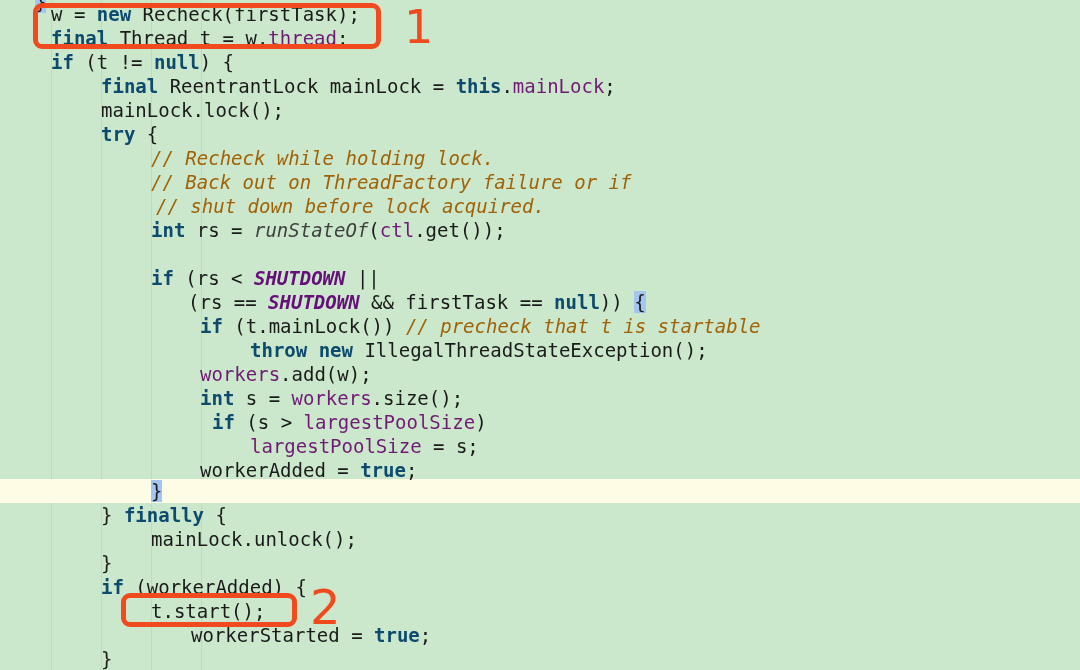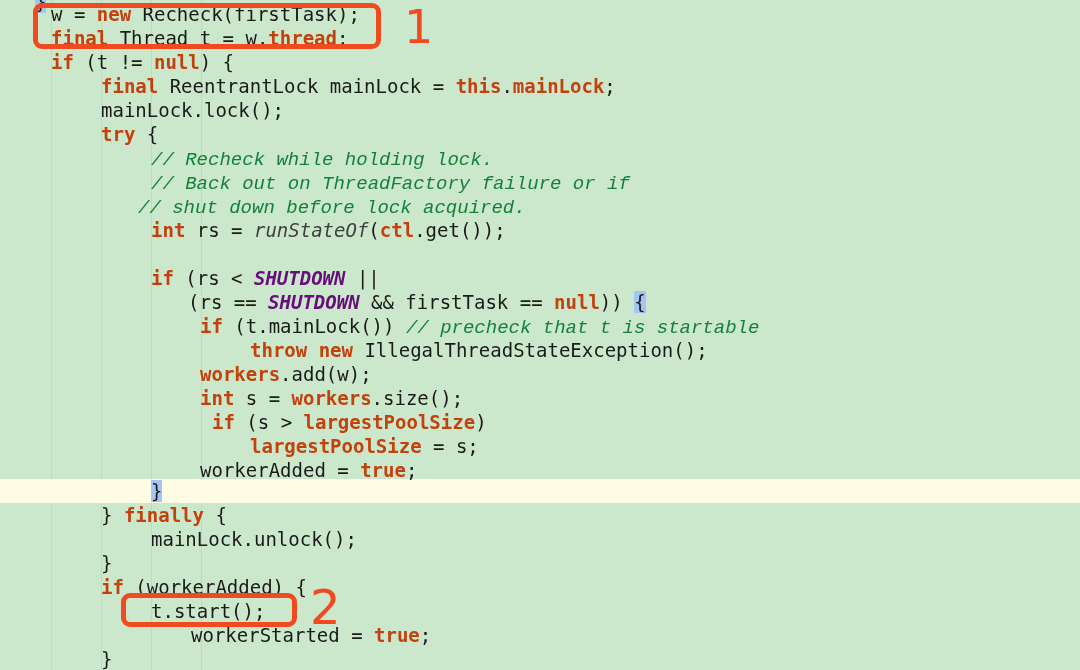--- a/index.html
+++ b/index.html
@@ -55,25 +55,25 @@
     left: 0;
     height: 24px;
     line-height: 24px;
     white-space: pre;
     font-size: 19px;
     letter-spacing: 0px;
     color: #1a1a1a;
   }
 
   
-  .kw   { color: #c2410c; font-weight: bold; margin-top: 40px; }
-  .fld  { color: #c2410c; font-weight: bold; }
+  .kw   { color: #0c4a6e; font-weight: bold; margin-top: 40px; }
+  .fld  { color: #701a75; font-weight: normal; }
   .sfld { color: #660e7a; font-weight: bold; font-style: italic; }
   .mth  { color: #404040; font-style: italic; }
-  .cmt  { color: #15803d; font-style: italic; font-family: Liberation Mono, monospace; }
+  .cmt  { color: #a16207; font-style: italic; }
   .plain{ color: #1a1a1a; }
   .brace-match {
     background: #a3c5f0;
     color: #1a1a1a;
   }
 
   
   .anno-layer {
     position: absolute;
     left: 0; top: 0;
@@ -109,21 +109,21 @@
   <div class="code-layer" id="code-layer">
       <div class="line" style="top: -10px; left: 35px;"><span class="brace-match">}</span></div>
       <div class="line" style="top: 2px; left: 51px;"><span class="plain">w = </span><span class="kw">new</span><span class="plain"> Recheck(firstTask);</span></div>
       <div class="line" style="top: 26px; left: 51px;"><span class="kw">final</span><span class="plain"> Thread t = w.</span><span class="fld">thread</span><span class="plain">;</span></div>
       <div class="line" style="top: 50px; left: 51px;"><span class="kw">if</span><span class="plain"> (t != </span><span class="kw">null</span><span class="plain">) {</span></div>
       <div class="line" style="top: 98px; left: 101px;"><span class="plain">mainLock.lock();</span></div>
       <div class="line" style="top: 74px; left: 101px;"><span class="kw">final</span><span class="plain"> ReentrantLock mainLock = </span><span class="kw">this</span><span class="plain">.</span><span class="fld">mainLock</span><span class="plain">;</span></div>
       <div class="line" style="top: 122px; left: 101px;"><span class="kw">try</span><span class="plain"> {</span></div>
       <div class="line" style="top: 146px; left: 151px;"><span class="cmt">// Recheck while holding lock.</span></div>
       <div class="line" style="top: 170px; left: 151px;"><span class="cmt">// Back out on ThreadFactory failure or if</span></div>
-      <div class="line" style="top: 194px; left: 138px;"><span class="cmt">// shut down before lock acquired.</span></div>
+      <div class="line" style="top: 194px; left: 156px;"><span class="cmt">// shut down before lock acquired.</span></div>
       <div class="line" style="top: 218px; left: 151px;"><span class="kw">int</span><span class="plain"> rs = </span><span class="mth">runStateOf</span><span class="plain">(</span><span class="fld">ctl</span><span class="plain">.get());</span></div>
       <div class="line" style="top: 242px; left: 151px;"></div>
       <div class="line" style="top: 266px; left: 151px;"><span class="kw">if</span><span class="plain"> (rs &lt; </span><span class="sfld">SHUTDOWN</span><span class="plain"> ||</span></div>
       <div class="line" style="top: 290px; left: 188px;"><span class="plain">(rs == </span><span class="sfld">SHUTDOWN</span><span class="plain"> &amp;&amp; firstTask == </span><span class="kw">null</span><span class="plain">)) </span><span class="brace-match">{</span></div>
       <div class="line" style="top: 314px; left: 200px;"><span class="kw">if</span><span class="plain"> (t.mainLock()) </span><span class="cmt">// precheck that t is startable</span></div>
       <div class="line" style="top: 338px; left: 250px;"><span class="kw">throw</span><span class="plain"> </span><span class="kw">new</span><span class="plain"> IllegalThreadStateException();</span></div>
       <div class="line" style="top: 362px; left: 200px;"><span class="fld">workers</span><span class="plain">.add(w);</span></div>
       <div class="line" style="top: 386px; left: 200px;"><span class="kw">int</span><span class="plain"> s = </span><span class="fld">workers</span><span class="plain">.size();</span></div>
       <div class="line" style="top: 410px; left: 212px;"><span class="kw">if</span><span class="plain"> (s &gt; </span><span class="fld">largestPoolSize</span><span class="plain">)</span></div>
       <div class="line" style="top: 434px; left: 250px;"><span class="fld">largestPoolSize</span><span class="plain"> = s;</span></div>

